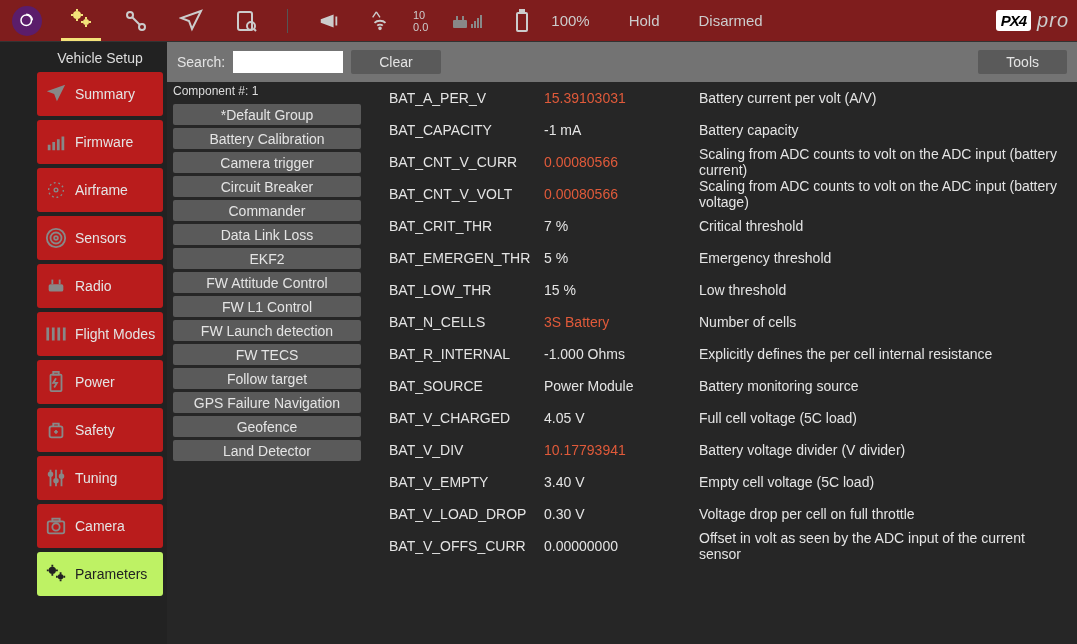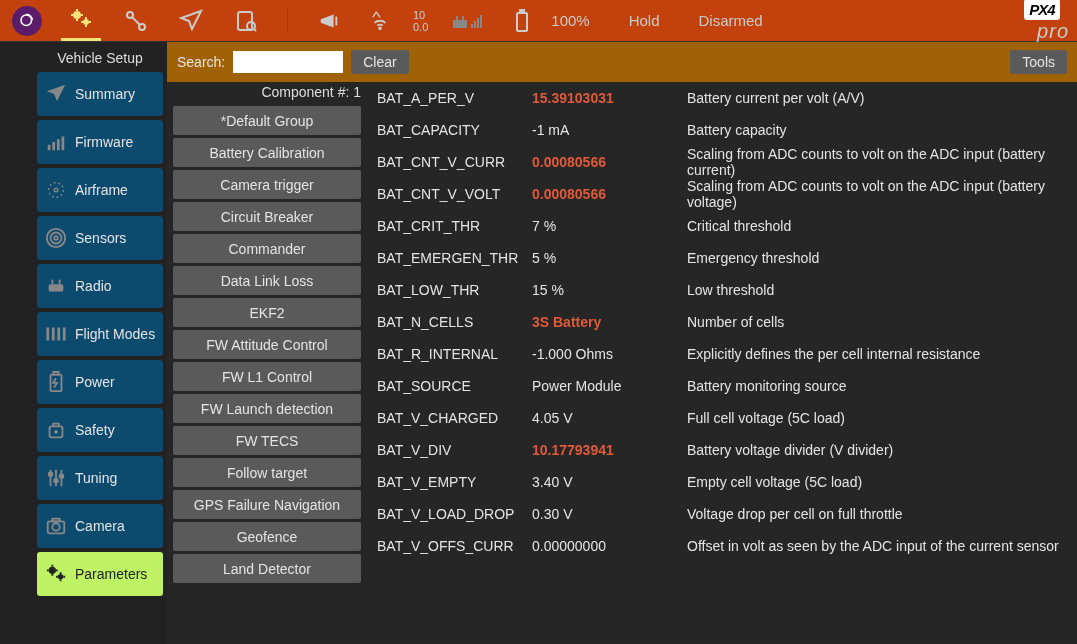--- a/index.html
+++ b/index.html
@@ -7,21 +7,21 @@
   background: #222222;
   color: #e4e4e4;
   font-family: -apple-system, BlinkMacSystemFont, "Segoe UI", Arial, sans-serif;
   font-size: 14px;
   width: 1077px;
   height: 644px;
   overflow: hidden;
 }
 .toolbar {
   height: 42px;
-  background: #c2410c;
+  background: #7f1d1d;
   display: flex;
   align-items: center;
   padding: 0 8px;
   border-bottom: 1px solid #333;
   gap: 15px;
 }
 .tb-btn {
   width: 40px;
   height: 40px;
   display: flex;
@@ -56,39 +56,38 @@
   flex-direction:column;
   font-size:11px;
   line-height:12px;
   color:#ccc;
   margin-left:2px;
 }
 .tb-right {
   margin-left: auto;
   display:flex;
   align-items:center;
-  flex-direction:column;
 }
 .logo-px4 {
   font-family: Arial, sans-serif;
   font-weight: bold;
   font-style: italic;
   letter-spacing: -1px;
 }
 .logo-box {
   background:#fff;
   color:#000;
   padding:2px 5px;
   border-radius:3px;
   font-size:15px;
 }
 .logo-pro {
   color:#ccc;
   font-size:20px;
-  margin-left:22px;
+  margin-left:6px;
   letter-spacing:1px;
   font-style:italic;
 }
 .main {
   display:flex;
   height: calc(100% - 42px);
 }
 .sidebar {
   width: 134px;
   background:#222222;
@@ -98,21 +97,21 @@
 .sidebar-title {
   text-align:center;
   font-size:14px;
   padding: 4px 0 6px;
   color:#ddd;
 }
 .sb-item {
   display:flex;
   align-items:center;
   height:44px;
-  background:#0c4a6e;
+  background:#b91c1c;
   margin-bottom:4px;
   border-radius:3px;
   padding: 0 6px;
   gap:6px;
 }
 .sb-item.active {
   background:#bef264;
   color:#222;
 }
 .sb-icon {
@@ -129,81 +128,82 @@
   flex:1;
   display:flex;
   flex-direction:column;
   background:#262626;
 }
 .searchbar {
   display:flex;
   align-items:center;
   padding: 8px 10px;
   gap:8px;
-  background:#a16207;
+  background:#737373;
 }
 .searchbar label { color:#e4e4e4; }
 .searchbar input {
   width:110px;
   height:22px;
   background:#fff;
   border:none;
   padding:2px 4px;
 }
 .btn {
   background:#5a5a5a;
   color:#e4e4e4;
   border:none;
-  padding:4px 12px;
+  padding:4px 28px;
   border-radius:2px;
   font-size:14px;
 }
 .btn-tools { margin-left:auto; }
 .param-area {
   flex:1;
   display:flex;
   overflow:hidden;
 }
 .group-col {
   width:200px;
   overflow-y:auto;
   padding: 0 6px;
 }
 .group-header {
-  text-align:right;
+  text-align:left;
   color:#ddd;
-  font-size:14px;
+  font-size:12px;
   padding:2px 0 6px;
 }
 .group-btn {
   display:flex;
   align-items:center;
   justify-content:center;
-  height:29px;
+  height:21px;
   background:#5a5a5a;
   margin-bottom:3px;
   border-radius:2px;
   text-align:center;
   color:#e4e4e4;
   font-size:14px;
 }
 .param-table {
   flex:1;
   overflow-y:auto;
   padding: 0 10px;
 }
 .param-row {
   display:flex;
   align-items:center;
   height:32px;
   color:#e4e4e4;
+  margin-left:12px;
 }
 .param-name { width:155px; flex-shrink:0; }
 .param-val { width:155px; flex-shrink:0; }
-.param-val.changed { color:#e05a3a;font-weight:bold; }
+.param-val.changed { color:#e05a3a; }
 .param-desc { flex:1; }
 svg { display:block; }
 </style>
 </head>
 <body>
 
 <div class="toolbar">
   <div class="tb-btn q">
     <svg width="18" height="18" viewBox="0 0 24 24" fill="none" stroke="#fff" stroke-width="2">
         <circle cx="11" cy="11" r="7"></circle>

